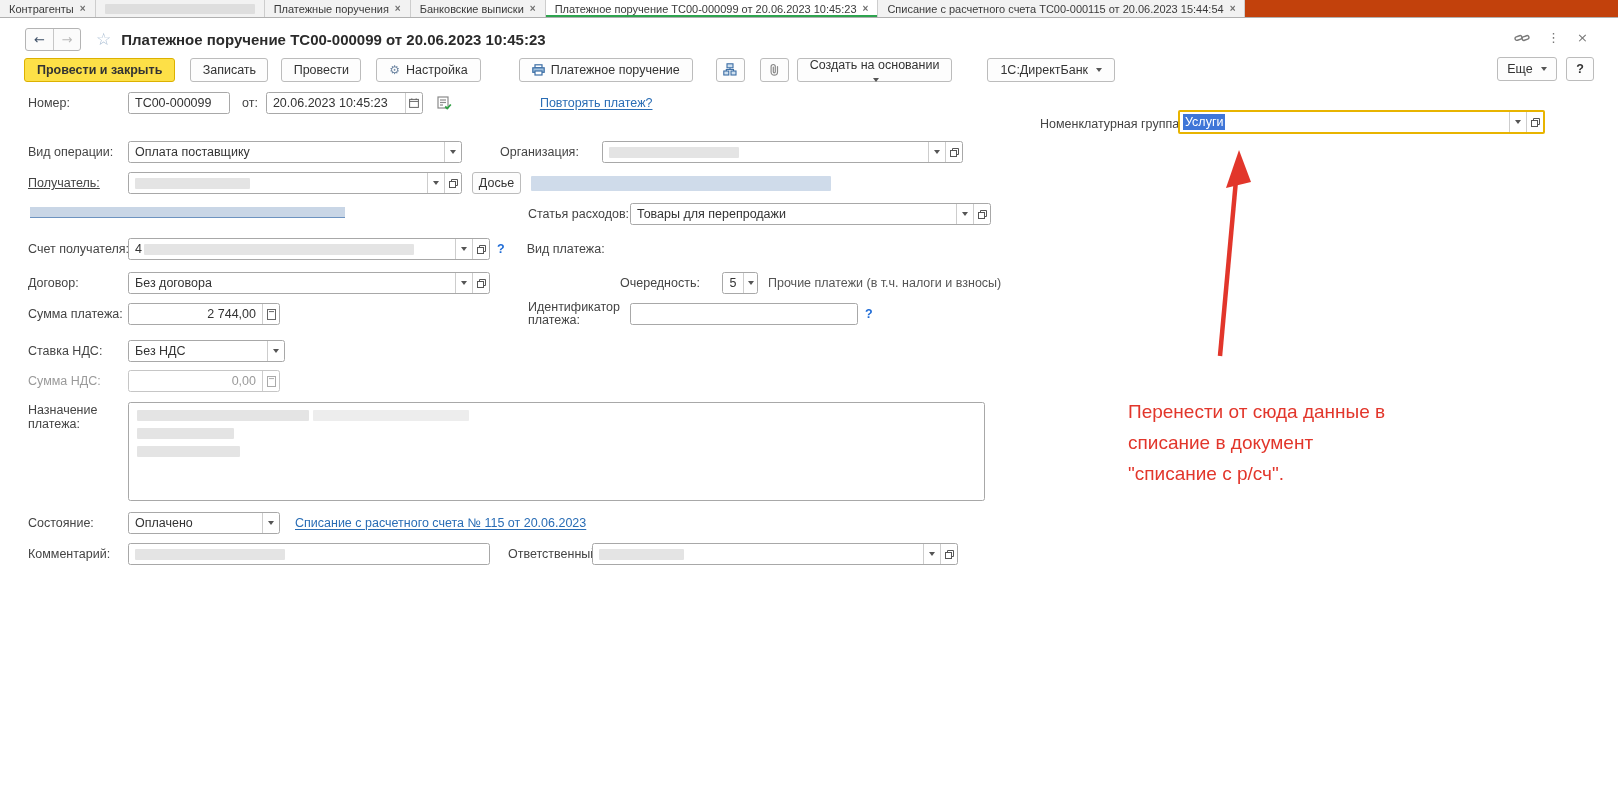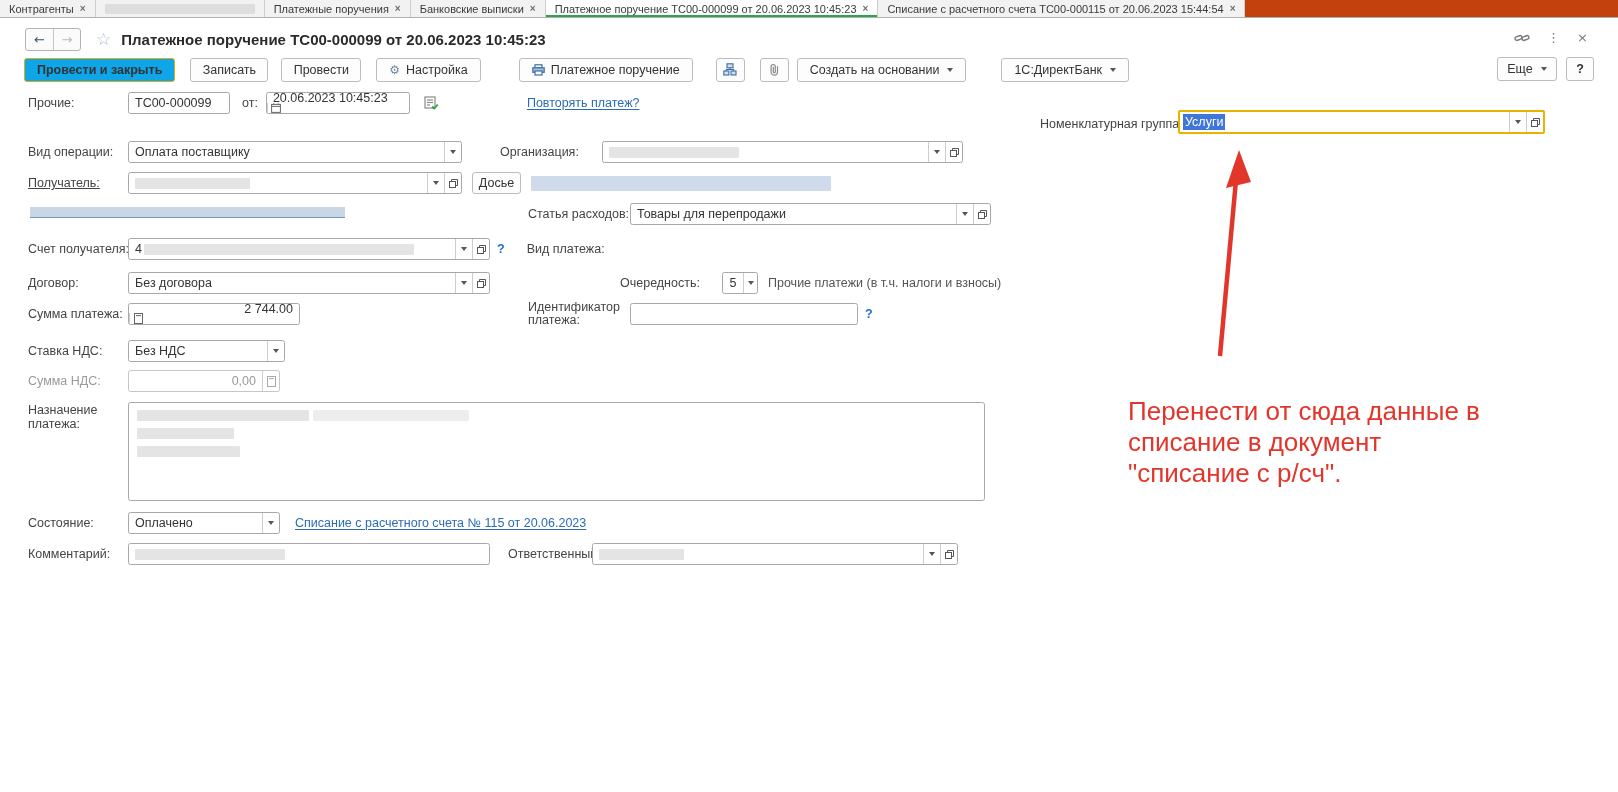--- a/index.html
+++ b/index.html
@@ -28,21 +28,21 @@
   .star { font-family:"DejaVu Sans",sans-serif; color:#a9bdd3; font-size:17px; margin:0 10px 0 15px; }
   .title { font-size:15px; font-weight:700; color:#2b2b2b; white-space:nowrap; }
   .winctl { position:absolute; top:30px; right:30px; display:flex; align-items:center; gap:17px;
     color:#787878; font-size:13px; }
   .winctl .glyph { font-family:"DejaVu Sans",sans-serif; }
   
   .toolbar { position:absolute; top:57px; left:24px; right:24px; height:25px; display:flex; align-items:center; }
   .tbtn { height:24px; display:inline-flex; align-items:center; justify-content:center; gap:6px;
     padding:0 12px; border:1px solid #bcbcbc; border-radius:3px; background:#fdfdfd;
     font-size:12.5px; color:#333; white-space:nowrap; }
-  .tbtn.primary { background:#0ea5e9; border-color:#dcb100; font-weight:700; }
+  .tbtn.primary { background:#fde047; border-color:#dcb100; font-weight:700; }
   .tbtn.iconic { width:29px; padding:0; }
   .caret { width:0; height:0; border-left:3.5px solid transparent; border-right:3.5px solid transparent;
     border-top:4.5px solid #555; margin-left:2px; }
   .rightbtns { position:absolute; right:0; top:0; display:flex; gap:9px; }
   
   .form { position:absolute; top:84px; left:0; right:0; bottom:0; }
   .row { position:absolute; display:flex; align-items:center; }
   .lbl { font-size:12.5px; color:#444; white-space:nowrap; }
   .lbl.dim { color:#9a9a9a; }
   .fld { display:flex; align-items:stretch; height:22px; border:1px solid #a8a8a8; border-radius:2.5px;
@@ -58,21 +58,21 @@
   .qhelp { color:#1e6bd6; font-weight:700; font-size:12.5px; margin-left:7px; }
   .lnk { color:#2a6db5; font-size:12.5px; text-decoration:underline; text-underline-offset:2px; white-space:nowrap; }
   .bl { background:#e4e4e4; border-radius:1px; height:11px; }
   .blb { background:#cfdbea; border-radius:1px; height:12px; }
   .blurlink { height:11px; width:315px; background:#c9d6e6; border-bottom:1px solid #6d93c0; }
   .focusfld { position:absolute; display:flex; align-items:stretch; height:24px;
     border:2px solid #e8b400; border-radius:2px; background:#fff; }
   .focusfld .selv { display:flex; align-items:center; margin:2px 2px 2px 3px; padding:0 2px;
     background:#3f76d8; color:#fff; font-size:12.5px; }
   .ta { position:absolute; border:1px solid #a8a8a8; border-radius:2.5px; background:#fff; }
-  .annot { position:absolute; left:1128px; top:396px; color:#e2362b; font-size:26px; line-height:31px; white-space:nowrap; }
+  .annot { position:absolute; left:1128px; top:396px; color:#e2362b; font-size:19px; line-height:31px; white-space:nowrap; }
   .arrow-wrap { position:absolute; left:1200px; top:138px; width:60px; height:230px; }
   svg.icon { display:block; }
 </style>
 </head>
 <body>
 
 <div class="tabbar">
   <div class="tab">
     <span>Контрагенты</span>
     <span class="x">×</span>
@@ -155,21 +155,21 @@
           <rect x="8" y="8" width="5" height="4"></rect>
         </g>
         <path d="M7 4.8 V6.5 M3.3 8 V6.5 H10.5 V8" fill="none" stroke="#3c6ea5" stroke-width="1.1"></path>
       </svg>
   </button>
   <button class="tbtn iconic" style="margin-left:15px;">
     <svg class="icon" width="12" height="13" viewBox="0 0 12 13">
         <path d="M9.5 3.5 L9.5 9 a3.2 3.2 0 0 1 -6.4 0 L3.1 3.6 a2.1 2.1 0 0 1 4.2 0 L7.3 8.8 a1 1 0 0 1 -2 0 L5.3 4" fill="none" stroke="#8a8a8a" stroke-width="1.2" stroke-linecap="round"></path>
       </svg>
   </button>
-  <button class="tbtn" style="margin-left:8px;">
+  <button class="tbtn" style="margin-left:8px;flex-direction:column;">
     <span>Создать на основании</span>
     <span class="caret"></span>
   </button>
   <button class="tbtn" style="margin-left:35px;">
     <span>1С:ДиректБанк</span>
     <span class="caret"></span>
   </button>
   <div class="rightbtns">
     <button class="tbtn" style="width:60px;">
       <span>Еще</span>
@@ -177,26 +177,26 @@
     </button>
     <button class="tbtn" style="width:28px;padding:0;font-weight:700;">
       <span>?</span>
     </button>
   </div>
 </div>
 
 <div class="form">
 
   <div class="row" style="left:28px; top:8px; right:0; height:22px;">
-    <span class="lbl" style="width:100px;">Прочие:</span>
+    <span class="lbl" style="width:100px;">Номер:</span>
     <div class="fld" style="width:102px;">
       <span class="v">ТС00-000099</span>
     </div>
     <span class="lbl" style="margin-left:12px; margin-right:8px;">от:</span>
-    <div class="fld" style="width:144px;flex-direction:column;">
+    <div class="fld" style="width:157px;">
       <span class="v">20.06.2023 10:45:23</span>
       <span class="ib">
         <svg class="icon" width="10" height="10" viewBox="0 0 10 10">
             <g fill="none" stroke="#666" stroke-width="1">
               <rect x="0.6" y="1.4" width="8.8" height="8"></rect>
               <line x1="0.6" y1="3.4" x2="9.4" y2="3.4"></line>
               <line x1="2.8" y1="0.4" x2="2.8" y2="2"></line>
               <line x1="7.2" y1="0.4" x2="7.2" y2="2"></line>
             </g>
           </svg>
@@ -352,21 +352,21 @@
       <span class="v" style="justify-content:center; padding:0 3px;">5</span>
       <span class="ib" style="width:14px;">
           <span class="tri"></span>
         </span>
     </div>
     <span class="lbl" style="margin-left:10px; color:#555;">Прочие платежи (в т.ч. налоги и взносы)</span>
   </div>
 
   <div class="row" style="left:28px; top:219px; height:22px;">
     <span class="lbl" style="width:100px;">Сумма платежа:</span>
-    <div class="fld" style="width:172px;flex-direction:column;">
+    <div class="fld" style="width:152px;">
       <span class="v num">2 744,00</span>
       <span class="ib">
         <svg class="icon" width="9" height="11" viewBox="0 0 9 11">
             <g fill="none" stroke="#666" stroke-width="1">
               <rect x="0.5" y="0.5" width="8" height="10"></rect>
               <line x1="2" y1="2.6" x2="7" y2="2.6"></line>
               <line x1="2.6" y1="5" x2="2.6" y2="5.01"></line>
               <line x1="4.6" y1="5" x2="4.6" y2="5.01"></line>
               <line x1="6.6" y1="5" x2="6.6" y2="5.01"></line>
               <line x1="2.6" y1="7" x2="2.6" y2="7.01"></line>

